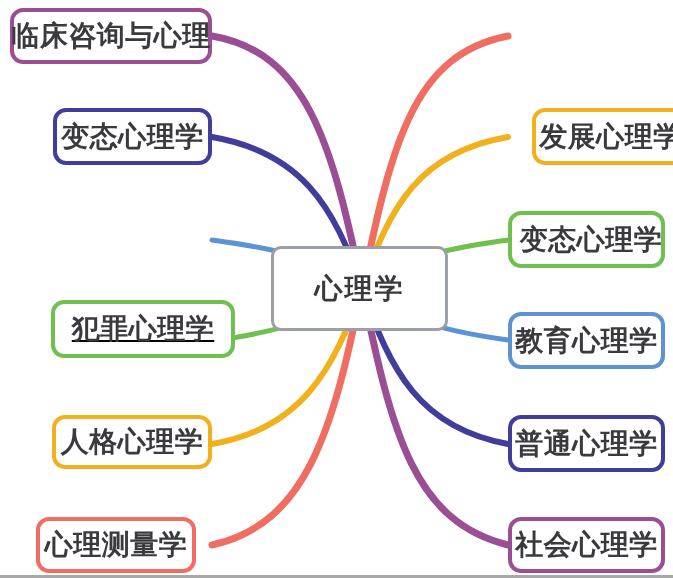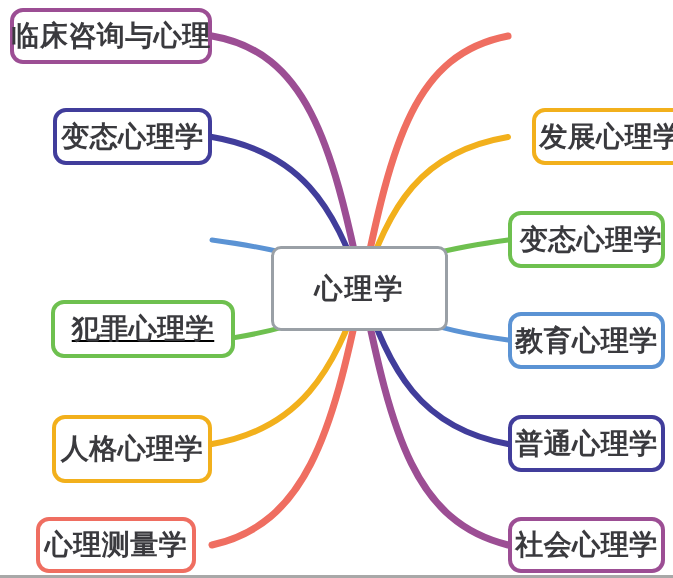--- a/index.html
+++ b/index.html
@@ -34,21 +34,21 @@
     white-space:nowrap;
     letter-spacing:0.5px;
   }
   .sub .label{font-size:28px;}
   .center .label{font-size:28px;letter-spacing:2px;}
   
   .L0{left:10px;top:8px;width:202px;height:56px;}
   .L1{left:53px;top:108px;width:159px;height:57px;}
   .L2{left:51px;top:211px;width:161px;height:57px;}
   .L3{left:51px;top:300px;width:184px;height:58px;text-decoration:underline;}
-  .L4{left:52px;top:415px;width:160px;height:68px;}
+  .L4{left:52px;top:415px;width:160px;height:54px;}
   .L5{left:36px;top:517px;width:160px;height:56px;}
   
   .R0{left:508px;top:8px;width:157px;height:56px;}
   .R1{left:532px;top:108px;width:157px;height:57px;}
   .R2{left:508px;top:211px;width:157px;height:57px;}
   .R3{left:508px;top:312px;width:157px;height:57px;}
   .R4{left:508px;top:415px;width:157px;height:57px;}
   .R5{left:508px;top:517px;width:157px;height:56px;}
   
   .C{left:271px;top:246px;width:177px;height:85px;}

